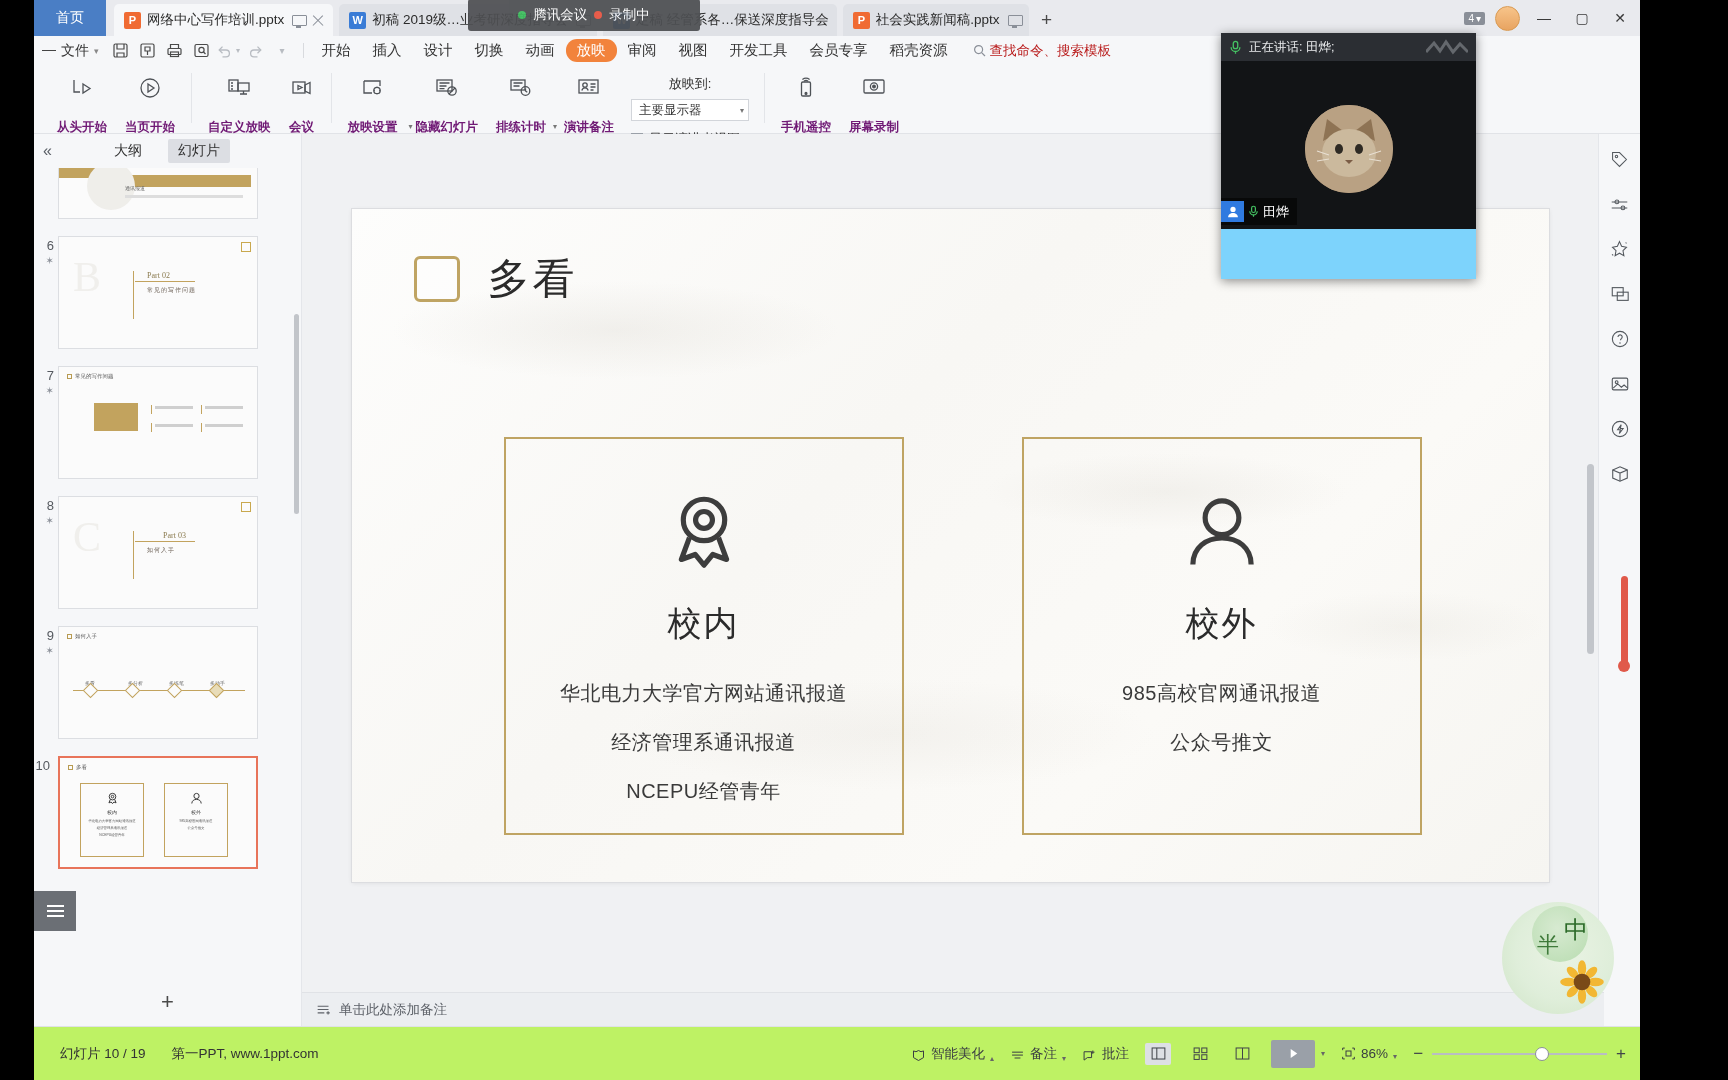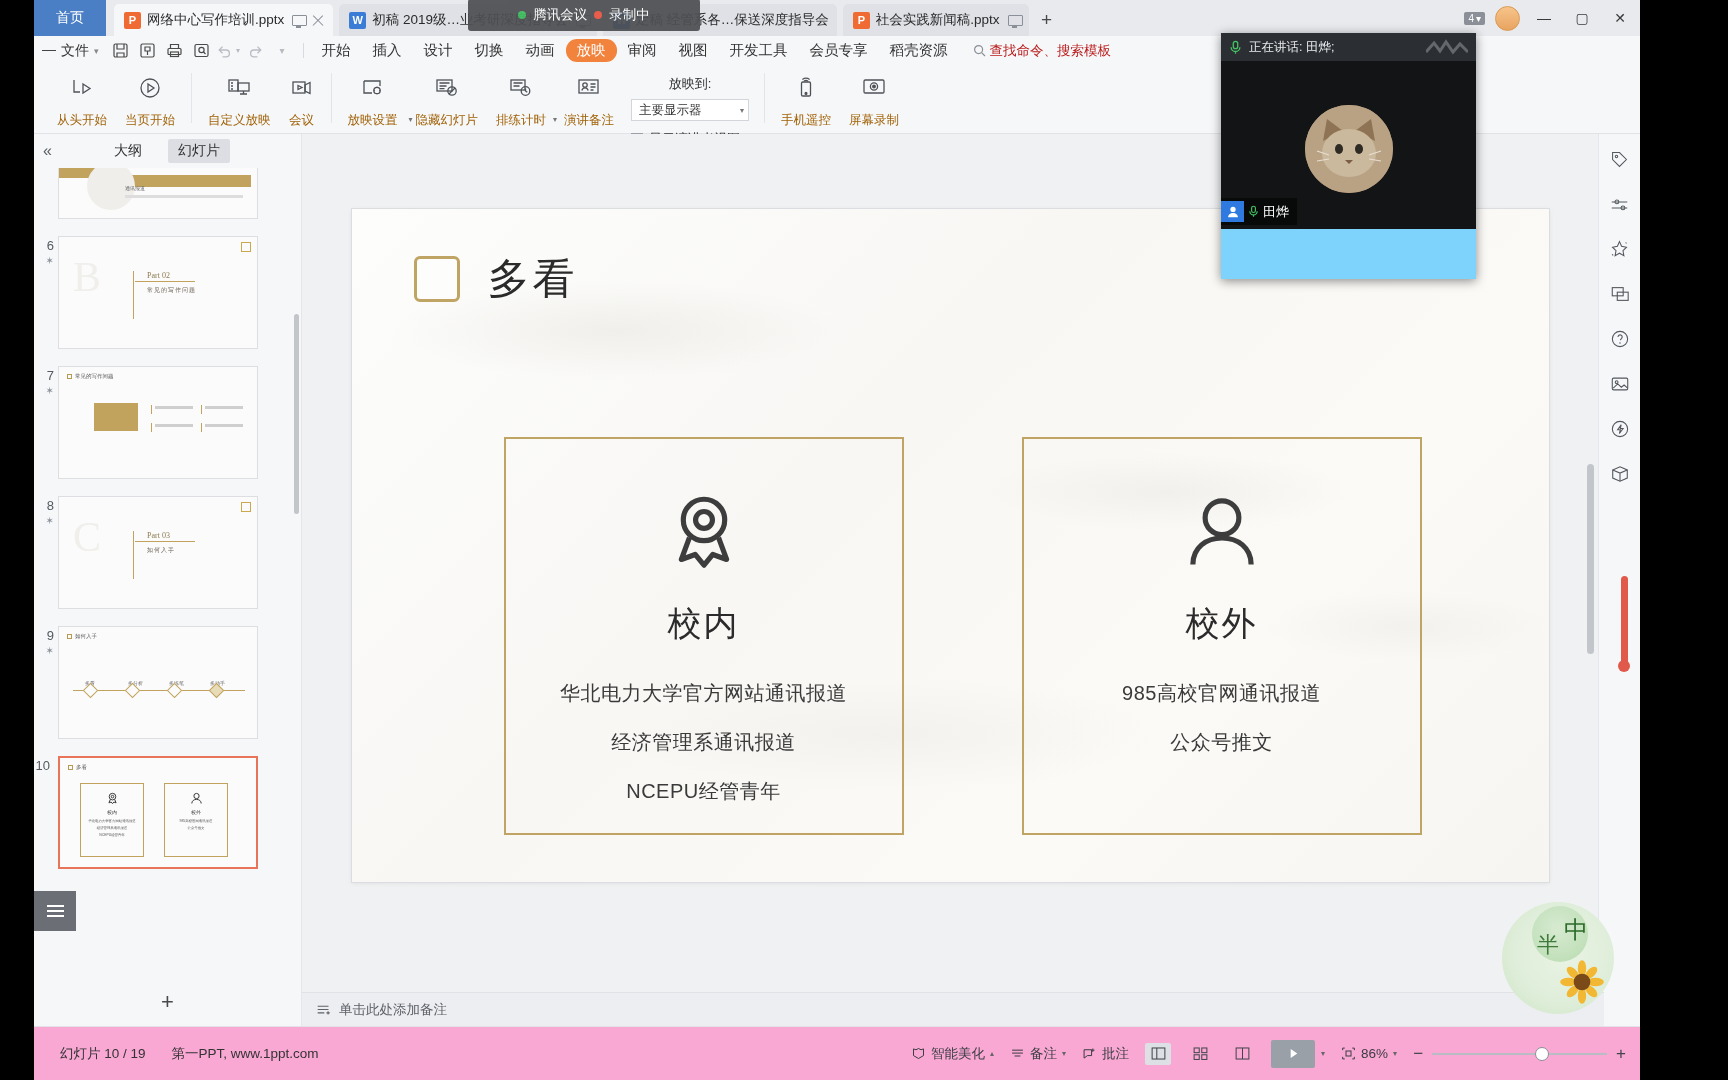--- a/index.html
+++ b/index.html
@@ -127,21 +127,21 @@
     height: 69px; background:#f6f7f9;
     border-bottom: 1px solid #e1e3e7;
     display:flex; align-items:flex-start; padding: 4px 0 0 14px;
     position: relative;
   }
   .rb {
     display:flex; flex-direction:column; align-items:center;
     padding: 3px 9px 0; min-width: 44px; cursor: default;
   }
   .rb .gl { height: 32px; display:flex; align-items:center; justify-content:center; color:#4e5257; }
-  .rb .lb { font-size: 12.5px; color:#a16207; margin-top: 8px; white-space: nowrap; }
+  .rb .lb { font-size: 12.5px; color:#701a75; margin-top: 15px; white-space: nowrap; font-weight: bold; }
   .rsep { width:1px; height:50px; background:#e3e5e9; margin: 4px 7px 0; }
   .rgroup-col { display:flex; flex-direction:column; justify-content:center; padding: 6px 8px 0; }
   .proj-row { display:flex; align-items:center; gap:6px; font-size:13px; color:#2e2e2e;flex-direction:column; }
   .proj-select {
     width: 118px; height: 22px; border:1px solid #d2d5da; background:#fff;
     font-size: 12.5px; color:#333; display:flex; align-items:center;
     padding: 0 4px 0 7px; position: relative;
   }
   .proj-select .car { margin-left:auto; font-size:8px; color:#777; }
   .chk-row { display:flex; align-items:center; gap:6px; font-size:13px; color:#2e2e2e; margin-top:9px; }
@@ -252,27 +252,27 @@
   .notesbar {
     position:absolute; left:268px; right:36px; bottom:54px; height:34px;
     background:#eceef1; border-top:1px solid #e0e2e6;
     display:flex; align-items:center; padding-left: 14px;
     gap:8px; font-size:13.5px; color:#5d6168;
   }
 
   
   .statusbar {
     position:absolute; left:0; right:0; bottom:0; height:54px;
-    background:#f9a8d4; border-top:1px solid #e0e2e6;
+    background:#bef264; border-top:1px solid #e0e2e6;
     display:flex; align-items:center; font-size:13.5px; color:#333;
     padding: 0 14px;
   }
   .sb-left { display:flex; align-items:center; gap:26px; padding-left: 12px; }
   .sb-right { margin-left:auto; display:flex; align-items:center; gap:16px; }
-  .sb-item { display:flex; align-items:center; gap:5px; color:#3a3d42; }
+  .sb-item { display:flex; align-items:flex-end; gap:5px; color:#3a3d42; }
   .viewbtn { width:26px; height:22px; display:flex; align-items:center; justify-content:center; color:#41454a; }
   .viewbtn.sel { background:#dde0e4; border-radius:2px; }
   .playbtn {
     width:44px; height:28px; background:#9aa0a8; color:#fff;
     display:flex; align-items:center; justify-content:center; border-radius:2px;
     font-size:13px;
   }
   .zoomslider { display:flex; align-items:center; gap:9px; }
   .track { width:175px; height:2px; background:#b9bdc3; position:relative; }
   .knob {
@@ -658,21 +658,21 @@
             <div style="position:absolute;left:146px;top:57px;width:38px;height:3px;background:#cfcfcf;"></div>
           </div>
         </div>
 
         <div class="thumb-item">
           <span class="thumb-num">8</span>
           <span class="thumb-star">✶</span>
           <div class="thumb-frame">
             <div class="thumb-chk"></div>
             <div style="position:absolute;left:14px;top:16px;font-size:42px;color:#f0efec;font-family:'Liberation Serif',serif;">C</div>
-            <div style="position:absolute;left:88px;top:34px;font-size:8px;color:#8a7a4e;font-family:'Liberation Serif',serif;">Part 03</div>
+            <div style="position:absolute;left:104px;top:34px;font-size:8px;color:#8a7a4e;font-family:'Liberation Serif',serif;">Part 03</div>
             <div style="position:absolute;left:76px;top:44px;width:60px;height:1px;background:#c2a35e;"></div>
             <div style="position:absolute;left:88px;top:49px;font-size:6px;color:#70655a;letter-spacing:1px;">如何入手</div>
             <div style="position:absolute;left:74px;top:34px;width:1px;height:48px;background:#c2a35e;"></div>
           </div>
         </div>
 
         <div class="thumb-item">
           <span class="thumb-num">9</span>
           <span class="thumb-star">✶</span>
           <div class="thumb-frame">

